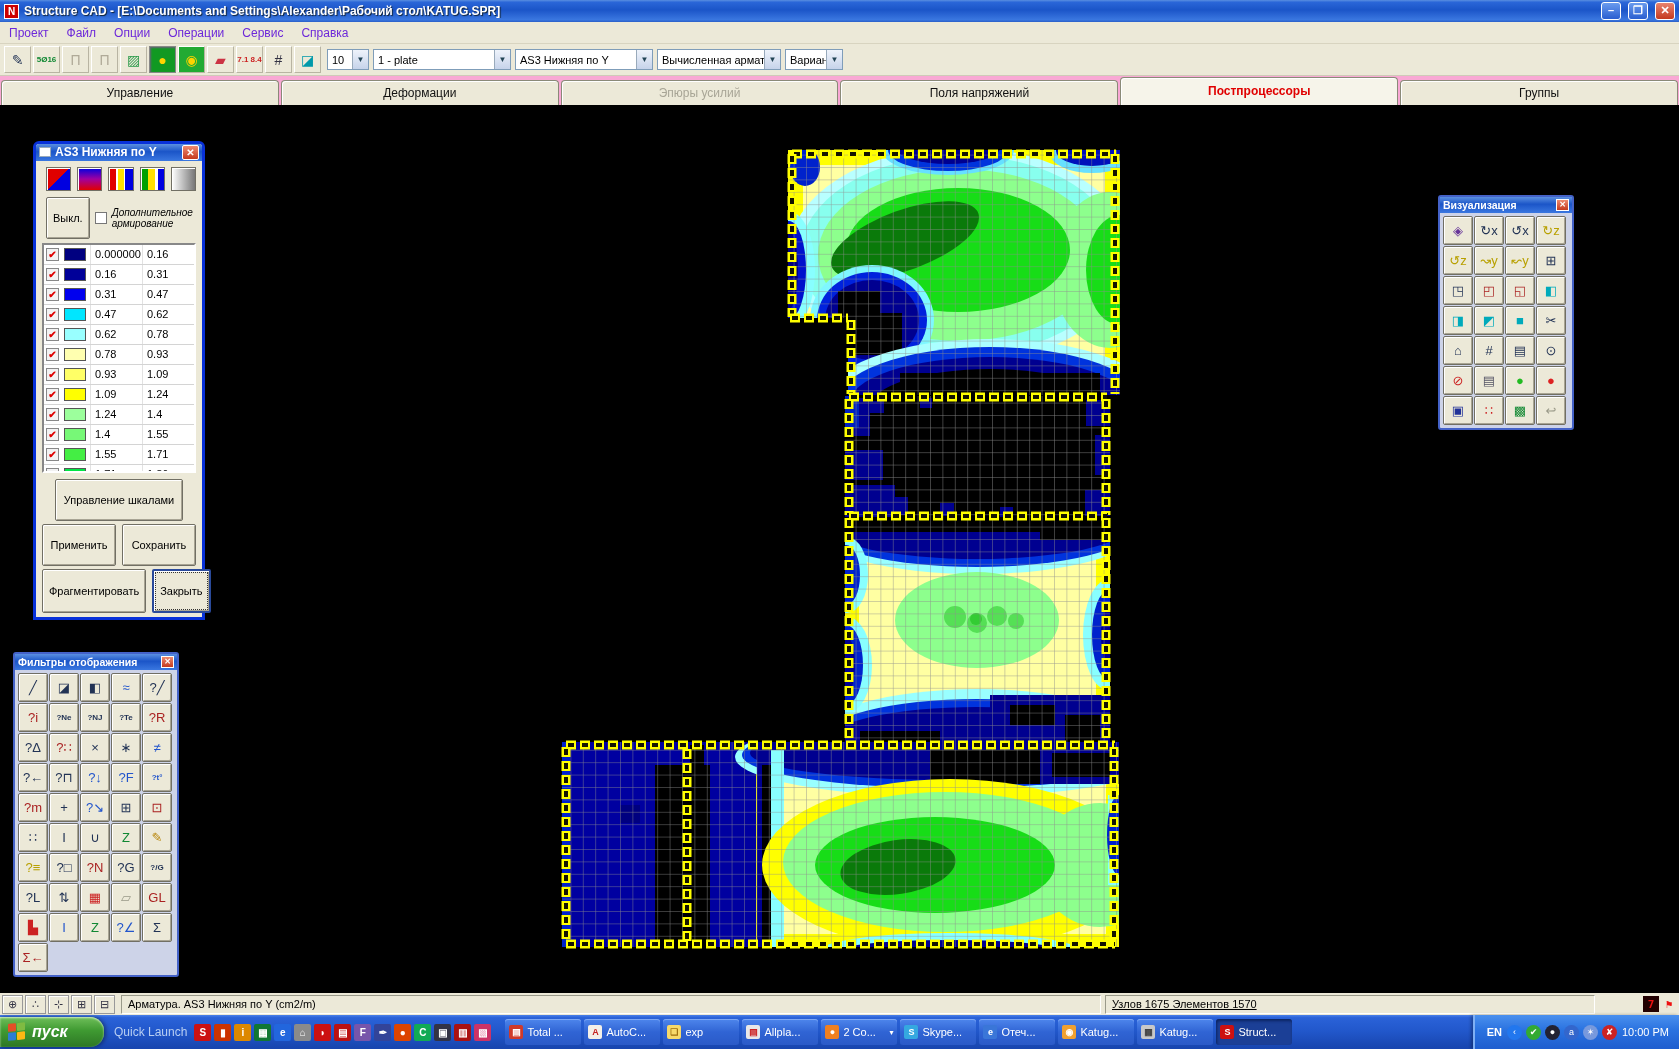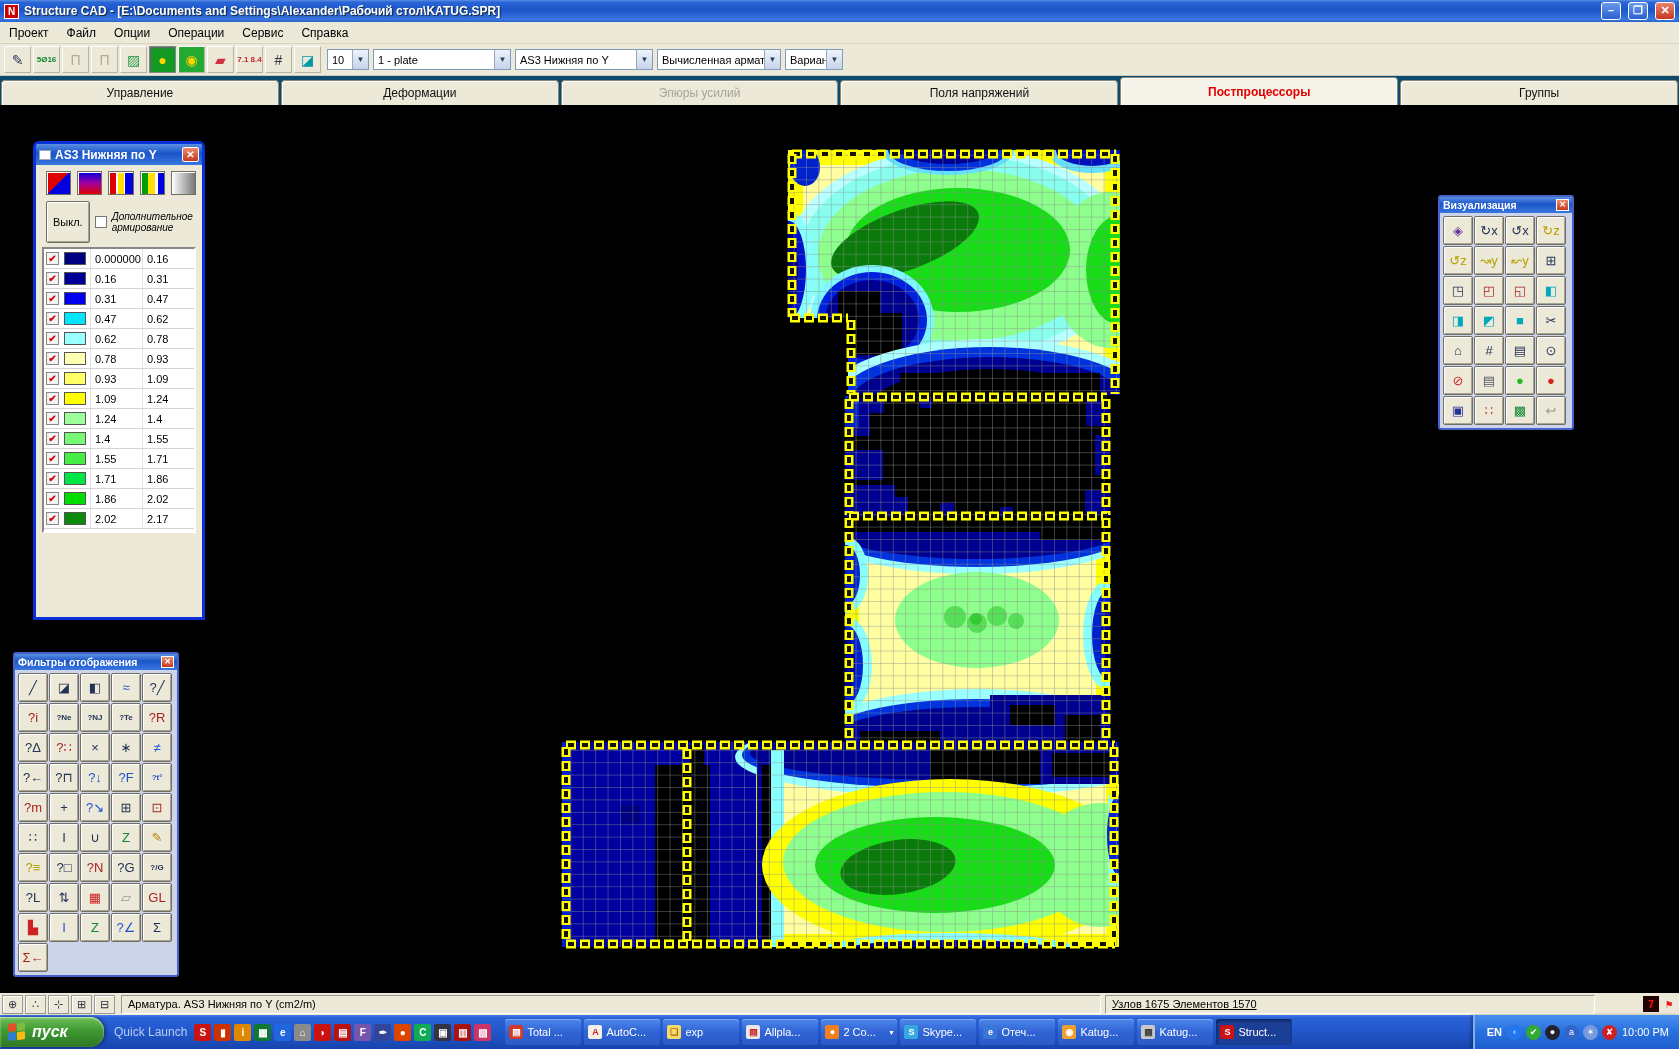--- a/index.html
+++ b/index.html
@@ -9,42 +9,42 @@
   .titlebar{position:absolute;left:0;top:0;width:1679px;height:22px;display:flex;align-items:center;
     background:linear-gradient(180deg,#5a8fe0 0%,#2a66d8 10%,#1b55c8 45%,#3a77e0 90%,#2a5fc8 100%);
     color:#fff;font-weight:bold;font-size:12px;padding:0 4px;gap:5px;}
   .appicon{width:15px;height:15px;background:#c00;border:1px solid #fff;color:#fff;font-size:10px;font-weight:bold;
     display:flex;align-items:center;justify-content:center;}
   .titlebar .ttl{flex:1;white-space:nowrap;overflow:hidden;text-shadow:1px 1px 1px #123;}
   .winbtn{width:20px;height:18px;border:1px solid #fff;border-radius:3px;color:#fff;font-size:11px;line-height:15px;
     text-align:center;background:linear-gradient(#6a9bee,#2a5ed0);margin-left:2px;}
   .winbtn.close{background:linear-gradient(#e8836f,#c43a1f);}
   .menubar{position:absolute;left:0;top:22px;width:1679px;height:22px;background:#ece9d8;display:flex;align-items:center;
-    border-bottom:1px solid #d8d4c0;font-size:12px;color:#000000;}
+    border-bottom:1px solid #d8d4c0;font-size:12px;color:#6d28d9;}
   .menubar .mi{padding:2px 9px;}
   
   .toolbar{position:absolute;left:0;top:44px;width:1679px;height:32px;background:#ece9d8;display:flex;align-items:center;
     padding:0 4px;gap:2px;border-bottom:1px solid #cfcaB8;}
   .tbtn{width:27px;height:27px;border:1px solid #b8b4a2;border-top-color:#fff;border-left-color:#fff;background:#ece9d8;
     display:flex;align-items:center;justify-content:center;padding:0;}
   .tbtn .g{font-size:14px;color:#223355;line-height:1;}
   .tbtn .g.sm{font-size:8px;font-weight:bold;}
   .tbtn.pressed{box-shadow:inset 1px 1px 2px #667;border-color:#888;background:#dfe6d8;}
   .combo{height:21px;background:#fff;border:1px solid #7f9db9;display:flex;align-items:center;font-size:11px;
     color:#000;margin-left:4px;position:relative;padding-left:4px;white-space:nowrap;overflow:hidden;}
   .combo .arr{position:absolute;right:0;top:0;width:16px;height:100%;background:linear-gradient(#eef3fb,#c6d3ea);
     border-left:1px solid #9ab;color:#245;font-size:8px;display:flex;align-items:center;justify-content:center;}
   .combo span.val{padding-right:18px;}
   .combo:nth-of-type(1){width:42px;}
   .combo:nth-of-type(2){width:138px;}
   .combo:nth-of-type(3){width:138px;}
   .combo:nth-of-type(4){width:124px;}
   .combo:nth-of-type(5){width:58px;}
   
-  .tabstrip{position:absolute;left:0;top:76px;width:1679px;height:29px;background:#0c4a6e;display:flex;align-items:flex-end;}
+  .tabstrip{position:absolute;left:0;top:76px;width:1679px;height:29px;background:#f9a8d4;display:flex;align-items:center;}
   .tab{flex:1;height:25px;margin:3px 1px 0 1px;background:#ece9d8;border:1px solid #8a8a78;border-bottom:none;
     border-radius:4px 4px 0 0;display:flex;align-items:center;justify-content:center;font-size:12px;color:#111;
     box-shadow:inset 1px 1px 0 #fff;}
   .tab.active{height:28px;margin-top:0;background:#f6f4ea;color:#e00000;font-weight:bold;}
   .tab.disabled{color:#a8a596;}
   
   .canvas{position:absolute;left:0;top:105px;width:1679px;height:888px;background:#000;}
   
   .xpbtn{background:#ece9d8;border:1px solid #716f64;border-radius:2px;font-size:11px;color:#000;
     box-shadow:inset 1px 1px 0 #fff,inset -1px -1px 0 #a8a494;padding:14px 6px;font-family:"Liberation Sans",sans-serif;}
@@ -507,20 +507,31 @@
         <span class="cell">1.86</span>
         <span class="cell">2.02</span>
       </div>
       <div class="srow">
         <span class="chk">✔</span>
         <span class="sw" style="background: rgb(11, 138, 11);"></span>
         <span class="cell">2.02</span>
         <span class="cell">2.17</span>
       </div>
     </div>
+  <div class="dlgbtns">
+    <button class="xpbtn wide">Управление шкалами</button>
+    <div class="row">
+      <button class="xpbtn" style="flex:1">Применить</button>
+      <button class="xpbtn" style="flex:1">Сохранить</button>
+    </div>
+    <div class="row">
+      <button class="xpbtn" style="flex:1.4">Фрагментировать</button>
+      <button class="xpbtn focused" style="flex:1">Закрыть</button>
+    </div>
+  </div>
 </div>
 
 <div class="toolbox" id="filters-box">
   <div class="tb-title">
     <span class="t">Фильтры отображения</span>
     <span class="x">✕</span>
   </div>
   <div class="pgrid" id="filters-grid">
       <button class="pbtn">
         <span class="g">╱</span>

